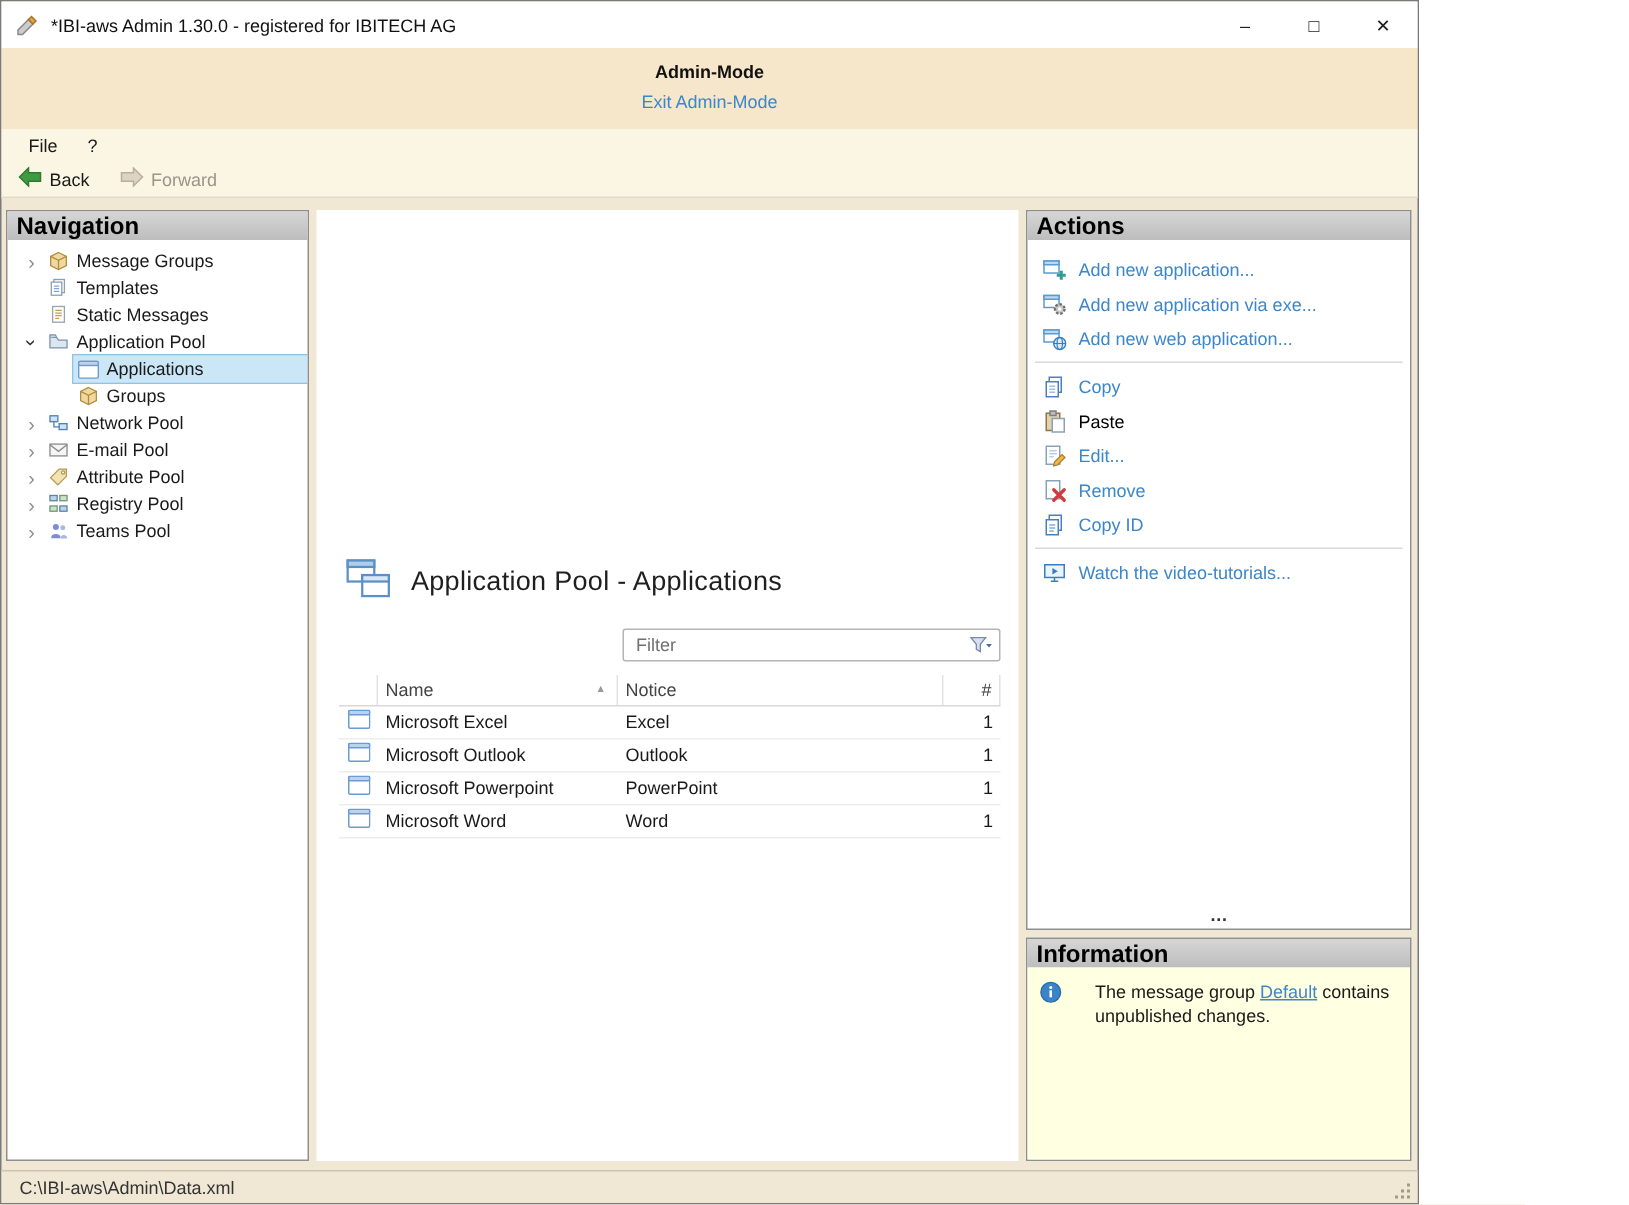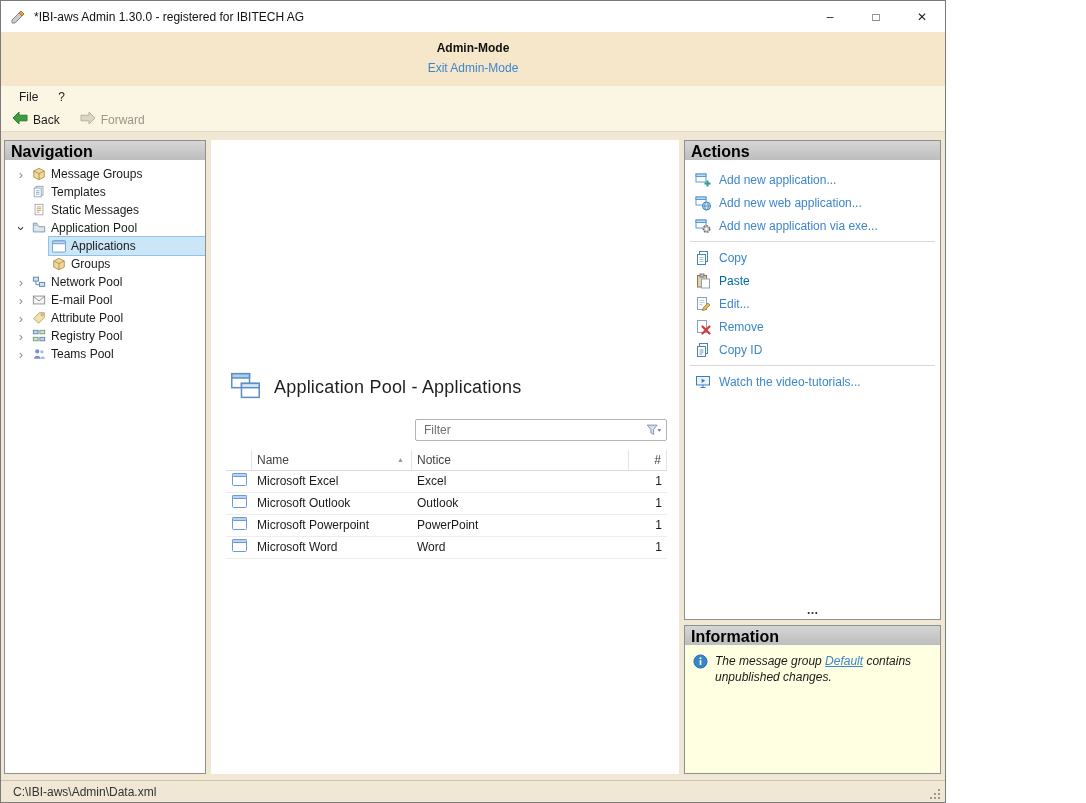--- a/index.html
+++ b/index.html
@@ -64,28 +64,28 @@
   .td { padding:0 5px; white-space:nowrap; overflow:hidden; }
   .td.num { text-align:right; }
   .icon-cell { display:flex; justify-content:center; padding:0; }
   .tr.selrow { background:#ebebeb; }
 
   
   .rightcol { width:257px; flex:0 0 257px; display:flex; flex-direction:column; gap:5px; }
   .actions { flex:1; position:relative; }
   .alist { padding-top:8px; }
   .action { display:flex; align-items:center; gap:8px; height:23px; padding-left:9px; color:#3c86ca; cursor:pointer; }
-  .action.plain { color:#0369a1; }
+  .action.plain { color:#000000; }
   .aicon { display:flex; width:17px; justify-content:center; }
   .sep { border-top:1px solid #d9d9d9; margin:4px 5px; }
   .agrip { position:absolute; bottom:0; left:0; right:0; text-align:center; color:#333; font-weight:bold; line-height:8px; height:13px; cursor:row-resize; }
 
   
   .info { height:149px; flex:0 0 149px; }
-  .ibody { flex:1; background:#ffffe1; padding:8px; display:flex; gap:7px; align-items:flex-start;font-style:italic; }
+  .ibody { flex:1; background:#ffffe1; padding:8px; display:flex; gap:22px; align-items:flex-start; }
   .iicon { display:flex; margin-top:1px; }
   .itext { line-height:1.35; }
   .ilink { color:#3c86ca; text-decoration:underline; cursor:pointer; }
 
   
   .statusbar { height:22px; flex:0 0 22px; background:#f0e8d5; border-top:1px solid #cdc4ae; display:flex; align-items:center; padding:0 4px 0 12px; color:#333; }
   .sgrip { margin-left:auto; display:flex; align-self:flex-end; margin-bottom:2px; cursor:nwse-resize; }
 </style>
 </head>
 <body>
@@ -396,38 +396,38 @@
                 </svg>
               </span>
             <span class="alabel">Add new application...</span>
           </div>
 
           <div class="action">
             <span class="aicon">
                 <svg width="16" height="16" viewBox="0 0 16 16">
                   <rect x="1" y="2" width="10" height="8" fill="#fff" stroke="#5b9bd5"></rect>
                   <rect x="1" y="2" width="10" height="2.5" fill="#bcd8f0" stroke="#5b9bd5"></rect>
+                  <circle cx="11.5" cy="11" r="3.2" fill="#c9c9c9" stroke="#6e6e6e" stroke-width="1.6" stroke-dasharray="1.7 1.2"></circle>
+                  <circle cx="11.5" cy="11" r="1.2" fill="#fff"></circle>
+                </svg>
+              </span>
+            <span class="alabel">Add new application via exe...</span>
+          </div>
+
+          <div class="action">
+            <span class="aicon">
+                <svg width="16" height="16" viewBox="0 0 16 16">
+                  <rect x="1" y="2" width="10" height="8" fill="#fff" stroke="#5b9bd5"></rect>
+                  <rect x="1" y="2" width="10" height="2.5" fill="#bcd8f0" stroke="#5b9bd5"></rect>
                   <circle cx="11.5" cy="11" r="4" fill="#d9ecf9" stroke="#3a7ebf"></circle>
                   <path d="M7.5 11h8" stroke="#3a7ebf" stroke-width=".8"></path>
                   <ellipse cx="11.5" cy="11" rx="1.8" ry="4" fill="none" stroke="#3a7ebf" stroke-width=".8"></ellipse>
                 </svg>
               </span>
             <span class="alabel">Add new web application...</span>
-          </div>
-
-          <div class="action">
-            <span class="aicon">
-                <svg width="16" height="16" viewBox="0 0 16 16">
-                  <rect x="1" y="2" width="10" height="8" fill="#fff" stroke="#5b9bd5"></rect>
-                  <rect x="1" y="2" width="10" height="2.5" fill="#bcd8f0" stroke="#5b9bd5"></rect>
-                  <circle cx="11.5" cy="11" r="3.2" fill="#c9c9c9" stroke="#6e6e6e" stroke-width="1.6" stroke-dasharray="1.7 1.2"></circle>
-                  <circle cx="11.5" cy="11" r="1.2" fill="#fff"></circle>
-                </svg>
-              </span>
-            <span class="alabel">Add new application via exe...</span>
           </div>
 
           <div class="sep"></div>
 
           <div class="action">
             <span class="aicon">
                 <svg width="16" height="16" viewBox="0 0 16 16">
                   <rect x="4.5" y="1.5" width="8" height="10" fill="#fff" stroke="#4a80c0"></rect>
                   <rect x="2.5" y="4.5" width="8" height="10" fill="#fff" stroke="#4a80c0"></rect>
                   <path d="M4.5 7.5h4M4.5 9.5h4M4.5 11.5h4" stroke="#9fc0e0"></path>

